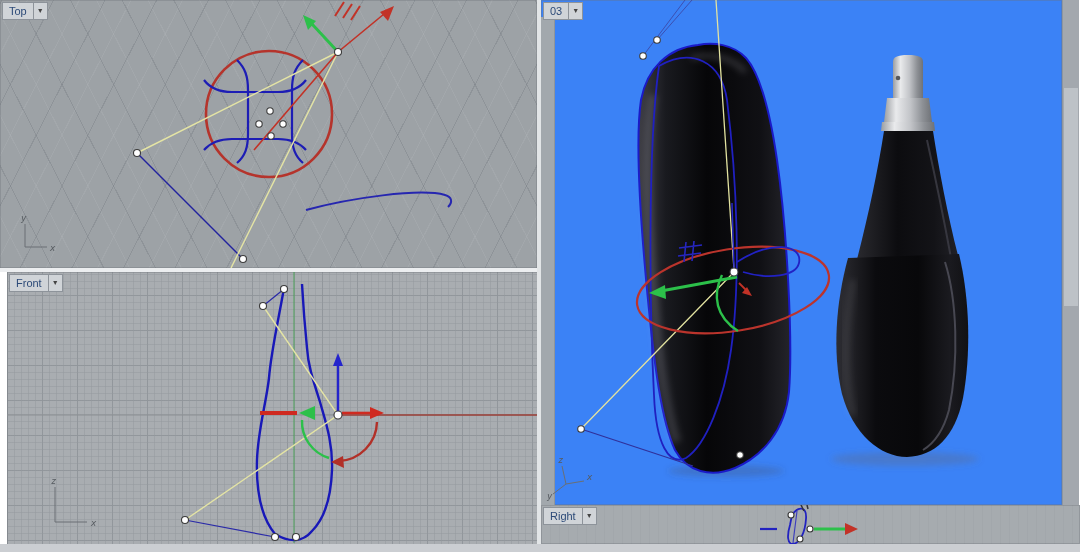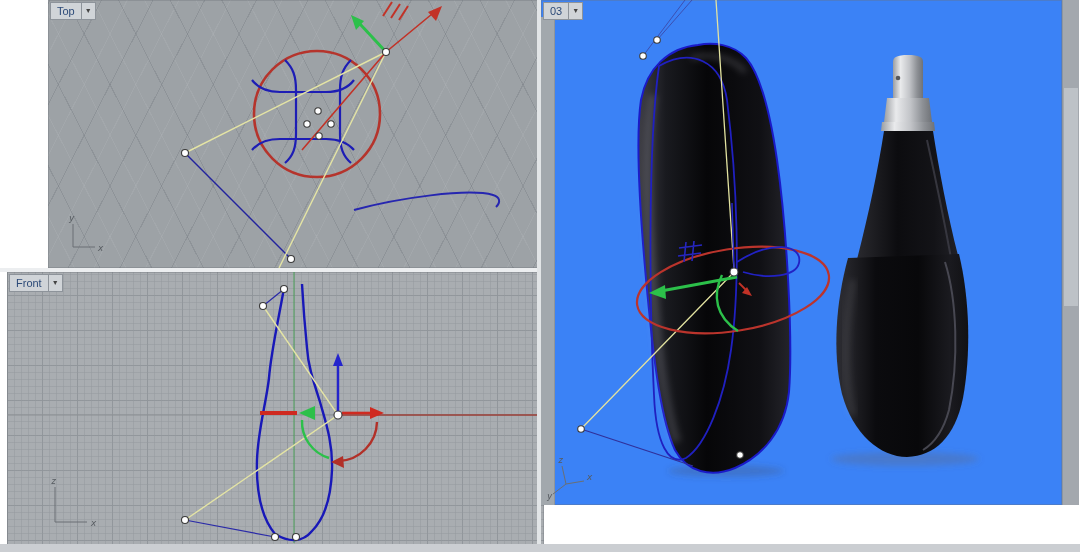--- a/index.html
+++ b/index.html
@@ -5,21 +5,21 @@
   html,body{margin:0;padding:0;background:#fff;}
   .stage{position:relative;width:1080px;height:552px;overflow:hidden;
          font-family:"Liberation Sans",sans-serif;background:#fff;}
   .vp{position:absolute;overflow:hidden;box-shadow:inset 0 0 0 1px rgba(108,114,120,.35);}
   
   .vp-top{left:0;top:0;width:537px;height:268px;background-color:#9da2a6;
     background-image:
       repeating-linear-gradient(63deg, rgba(122,128,134,.5) 0 1px, transparent 1px 46px),
       repeating-linear-gradient(-63deg, rgba(122,128,134,.5) 0 1px, transparent 1px 46px),
       repeating-linear-gradient(63deg, rgba(180,184,188,.25) 0 1px, transparent 1px 23px),
-      repeating-linear-gradient(-63deg, rgba(180,184,188,.25) 0 1px, transparent 1px 23px); margin-left: 48px;}
+      repeating-linear-gradient(-63deg, rgba(180,184,188,.25) 0 1px, transparent 1px 23px);}
   
   .vp-front{left:7px;top:272px;width:537px;height:339px;background-color:#a9adb1;
     background-image:
       repeating-linear-gradient(0deg, rgba(148,153,158,.5) 0 1px, transparent 1px 7px),
       repeating-linear-gradient(90deg, rgba(148,153,158,.5) 0 1px, transparent 1px 7px),
       repeating-linear-gradient(0deg, rgba(122,127,133,.55) 0 1px, transparent 1px 35px),
       repeating-linear-gradient(90deg, rgba(122,127,133,.55) 0 1px, transparent 1px 35px);}
   
   .vp-persp{left:541px;top:0;width:521px;height:505px;background:#3b82f6;}
   .persp-strip{position:absolute;left:0;top:17px;width:13px;height:488px;
@@ -239,16 +239,35 @@
       <text class="axis-letter" x="17" y="463">z</text>
       <text class="axis-letter" x="46" y="480">x</text>
       <text class="axis-letter" x="6" y="499">y</text>
     </svg>
   </div>
 
   <div class="sb">
     <div class="sb-thumb"></div>
   </div>
 
+  <div class="vp vp-rightstrip">
+    <div class="vp-label">
+      <span class="txt">Right</span>
+      <span class="arr">▼</span>
+    </div>
+    <svg width="539" height="39" viewBox="0 0 539 39">
+      <g fill="none">
+        <path d="M219,24 L236,24" stroke="#2222c0" stroke-width="2.2"></path>
+        <path d="M251,10 C258,0 266,2 265,14 C264,28 259,38 252,39 C246,39 246,30 249,20 Z" stroke="#2222c0" stroke-width="1.8"></path>
+        <path d="M256,6 L252,38" stroke="#2222c0" stroke-width="1.1" opacity=".8"></path>
+        <path d="M260,0 L263,6 M266,0 L267,4" stroke="#33333a" stroke-width="1.5"></path>
+        <path d="M273,24 L305,24" stroke="#2cc04a" stroke-width="3"></path>
+        <polygon points="317,24 304,18 304,30" fill="#c23227"></polygon>
+        <circle class="cp" cx="250" cy="10" r="3"></circle>
+        <circle class="cp" cx="259" cy="34" r="3"></circle>
+        <circle class="cp" cx="269" cy="24" r="3"></circle>
+      </g>
+    </svg>
+  </div>
 
   <div class="bottom-band"></div>
 
 </div>
 
 </body></html>

